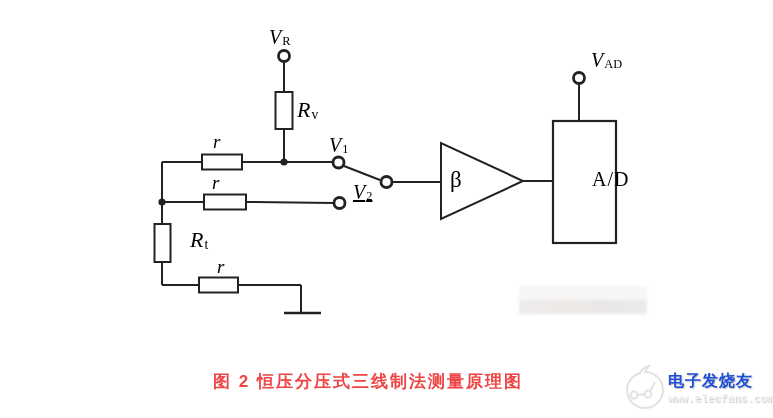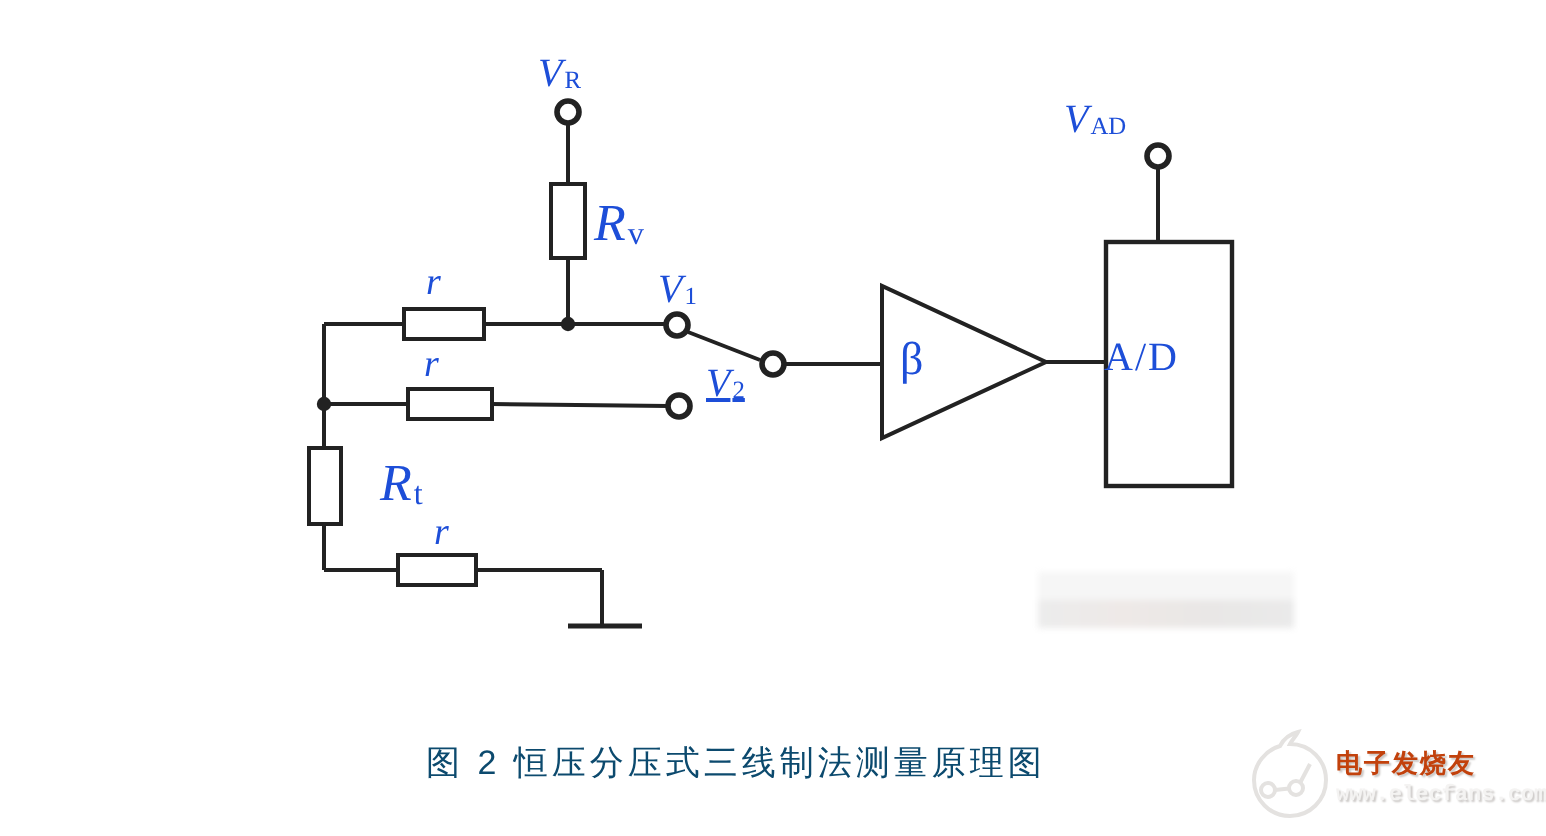--- a/index.html
+++ b/index.html
@@ -16,45 +16,45 @@
   }
   #circuit-svg {
     position: absolute;
     left: 0; top: 0;
     width: 773px; height: 418px;
   }
   
   .lbl {
     position: absolute;
     font-family: "Liberation Serif", "DejaVu Serif", serif;
-    color: #1d4ed8;
+    color: #000000;
     white-space: nowrap;
     line-height: 1;
   }
   .lbl .main { font-style: italic; }
   .lbl .sub {
     font-style: normal;
     font-size: 62%;
     vertical-align: -12%;
     margin-left: 1px;
   }
   .lbl-v   { font-size: 20px; }
-  .lbl-R   { font-size: 26px; }
+  .lbl-R   { font-size: 22px; }
   .lbl-r   { font-size: 19px; }
   .lbl-beta { font-size: 23px; font-style: normal; }
   .lbl-ad  { font-size: 20px; letter-spacing: 1px; }
   
   .caption {
     position: absolute;
     left: 213px;
     top: 370px;
     font-size: 17px;
-    font-weight: normal;
+    font-weight: bold;
     letter-spacing: 2px;
-    color: #0c4a6e;
+    color: #ef4444;
     font-family: "Liberation Sans", "DejaVu Sans", sans-serif;
   }
   
   .artifact {
     position: absolute;
     left: 519px;
     top: 286px;
     width: 128px;
     height: 28px;
     filter: blur(1.5px);
@@ -67,24 +67,24 @@
     left: 624px;
     top: 362px;
     width: 149px;
     height: 52px;
     display: flex;
     align-items: center;
   }
   .wm-logo { width: 42px; height: 48px; flex: 0 0 auto; }
   .wm-text { margin-left: 2px; }
   .wm-name {
-    font-size: 13px;
+    font-size: 16px;
     font-weight: bold;
     letter-spacing: 1px;
-    color: #c2410c;
+    color: #1d4ed8;
     text-shadow: 1px 1px 1px #c9c6c4, -0.5px -0.5px 0 #ffffff;
     white-space: nowrap;
     font-family: "Liberation Sans", "DejaVu Sans", sans-serif;
   }
   .wm-url {
     font-size: 11px;
     font-weight: bold;
     color: #f4f3f2;
     text-shadow: 1px 1px 1px #cbc8c6;
     white-space: nowrap;
@@ -160,24 +160,24 @@
   </div>
   <div class="lbl lbl-R" style="left:190px; top:229px;">
     <span class="main">R</span><span class="sub">t</span>
   </div>
   <div class="lbl lbl-r" style="left:217px; top:257px;">
     <span class="main">r</span>
   </div>
   <div class="lbl lbl-beta" style="left:450px; top:168px;">
     <span>β</span>
   </div>
-  <div class="lbl lbl-ad" style="left:552px; top:169px;">
+  <div class="lbl lbl-ad" style="left:592px; top:169px;">
     <span>A/D</span>
   </div>
-  <div class="lbl lbl-v" style="left:532px; top:50px;">
+  <div class="lbl lbl-v" style="left:591px; top:50px;">
     <span class="main">V</span><span class="sub">AD</span>
   </div>
 
   <div class="artifact">
     <div class="band-top"></div>
     <div class="band-bottom"></div>
   </div>
 
   <div class="caption">图 2  恒压分压式三线制法测量原理图</div>
 

